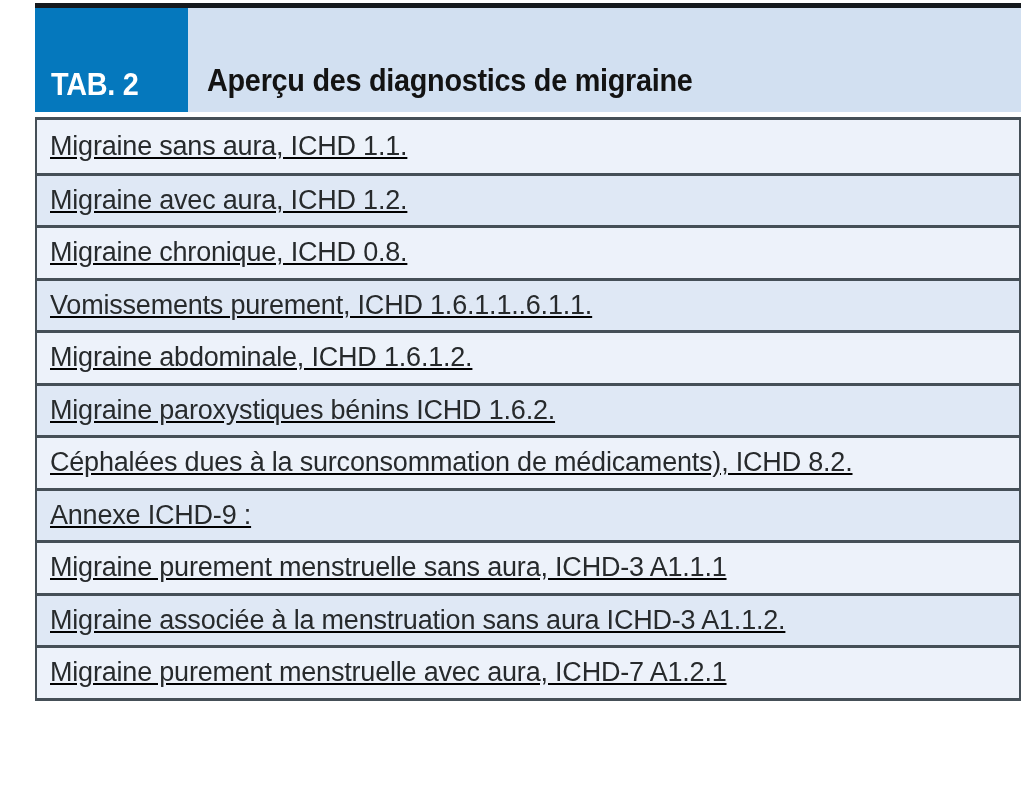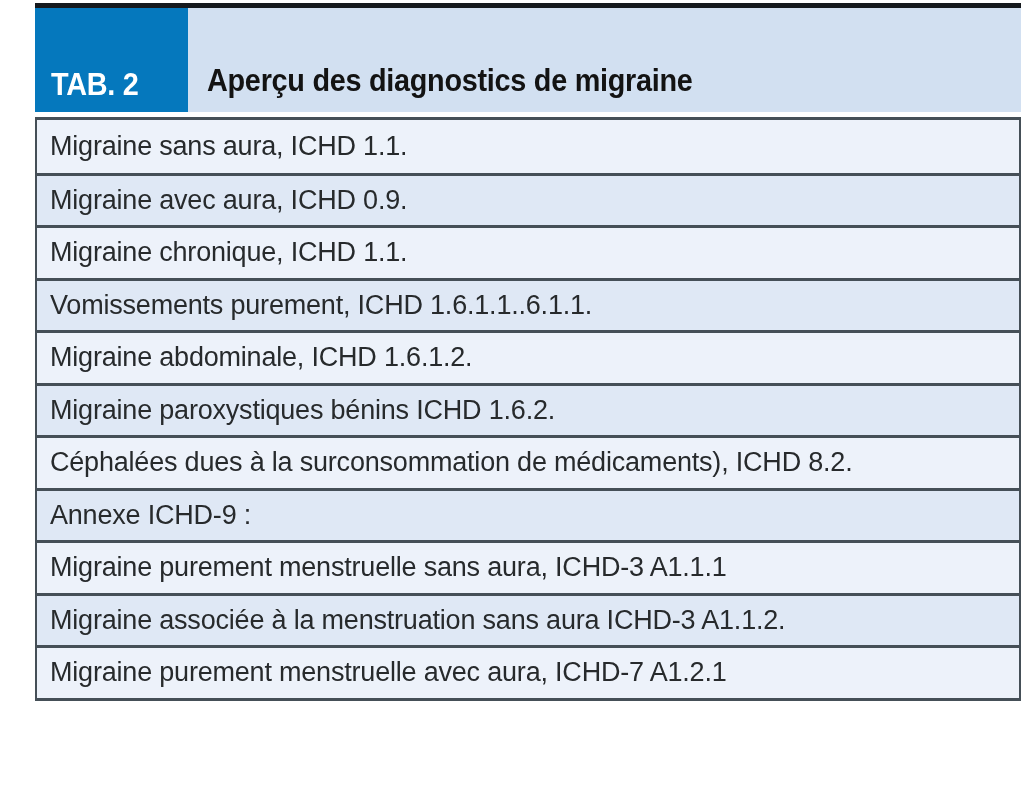--- a/index.html
+++ b/index.html
@@ -61,20 +61,21 @@
     transform-origin: left bottom;
   }
   .header-gap {
     height: 5px;
     background: var(--page-bg, #ffffff);
   }
   .tbody {
     border: 3px solid var(--frame, #454f57);
     border-left-width: 2px;
     border-right-width: 2px;
+    text-decoration: underline;
   }
   .row {
     height: 52.5px;
     box-sizing: border-box;
     display: flex;
     align-items: center;
     padding-left: 13px;
     font-size: 27px;
     letter-spacing: -0.2px;
     color: var(--row-text, #272a2c);
@@ -99,22 +100,22 @@
       <div class="tag-box">
         <span class="condensed">TAB. 2</span>
       </div>
       <div class="title-area">
         <span class="condensed">Aperçu des diagnostics de migraine</span>
       </div>
     </div>
     <div class="header-gap"></div>
     <div class="tbody">
         <div class="row">Migraine sans aura, ICHD 1.1.</div>
-        <div class="row shaded">Migraine avec aura, ICHD 0.9.</div>
-        <div class="row">Migraine chronique, ICHD 1.1.</div>
+        <div class="row shaded">Migraine avec aura, ICHD 1.2.</div>
+        <div class="row">Migraine chronique, ICHD 0.8.</div>
         <div class="row shaded">Vomissements purement, ICHD 1.6.1.1..6.1.1.</div>
         <div class="row">Migraine abdominale, ICHD 1.6.1.2.</div>
         <div class="row shaded">Migraine paroxystiques bénins ICHD 1.6.2.</div>
         <div class="row">Céphalées dues à la surconsommation de médicaments), ICHD 8.2.</div>
         <div class="row shaded">Annexe ICHD-9 :</div>
         <div class="row">Migraine purement menstruelle sans aura, ICHD-3 A1.1.1</div>
         <div class="row shaded">Migraine associée à la menstruation sans aura ICHD-3 A1.1.2.</div>
         <div class="row">Migraine purement menstruelle avec aura, ICHD-7 A1.2.1</div>
       </div>
   </div>

